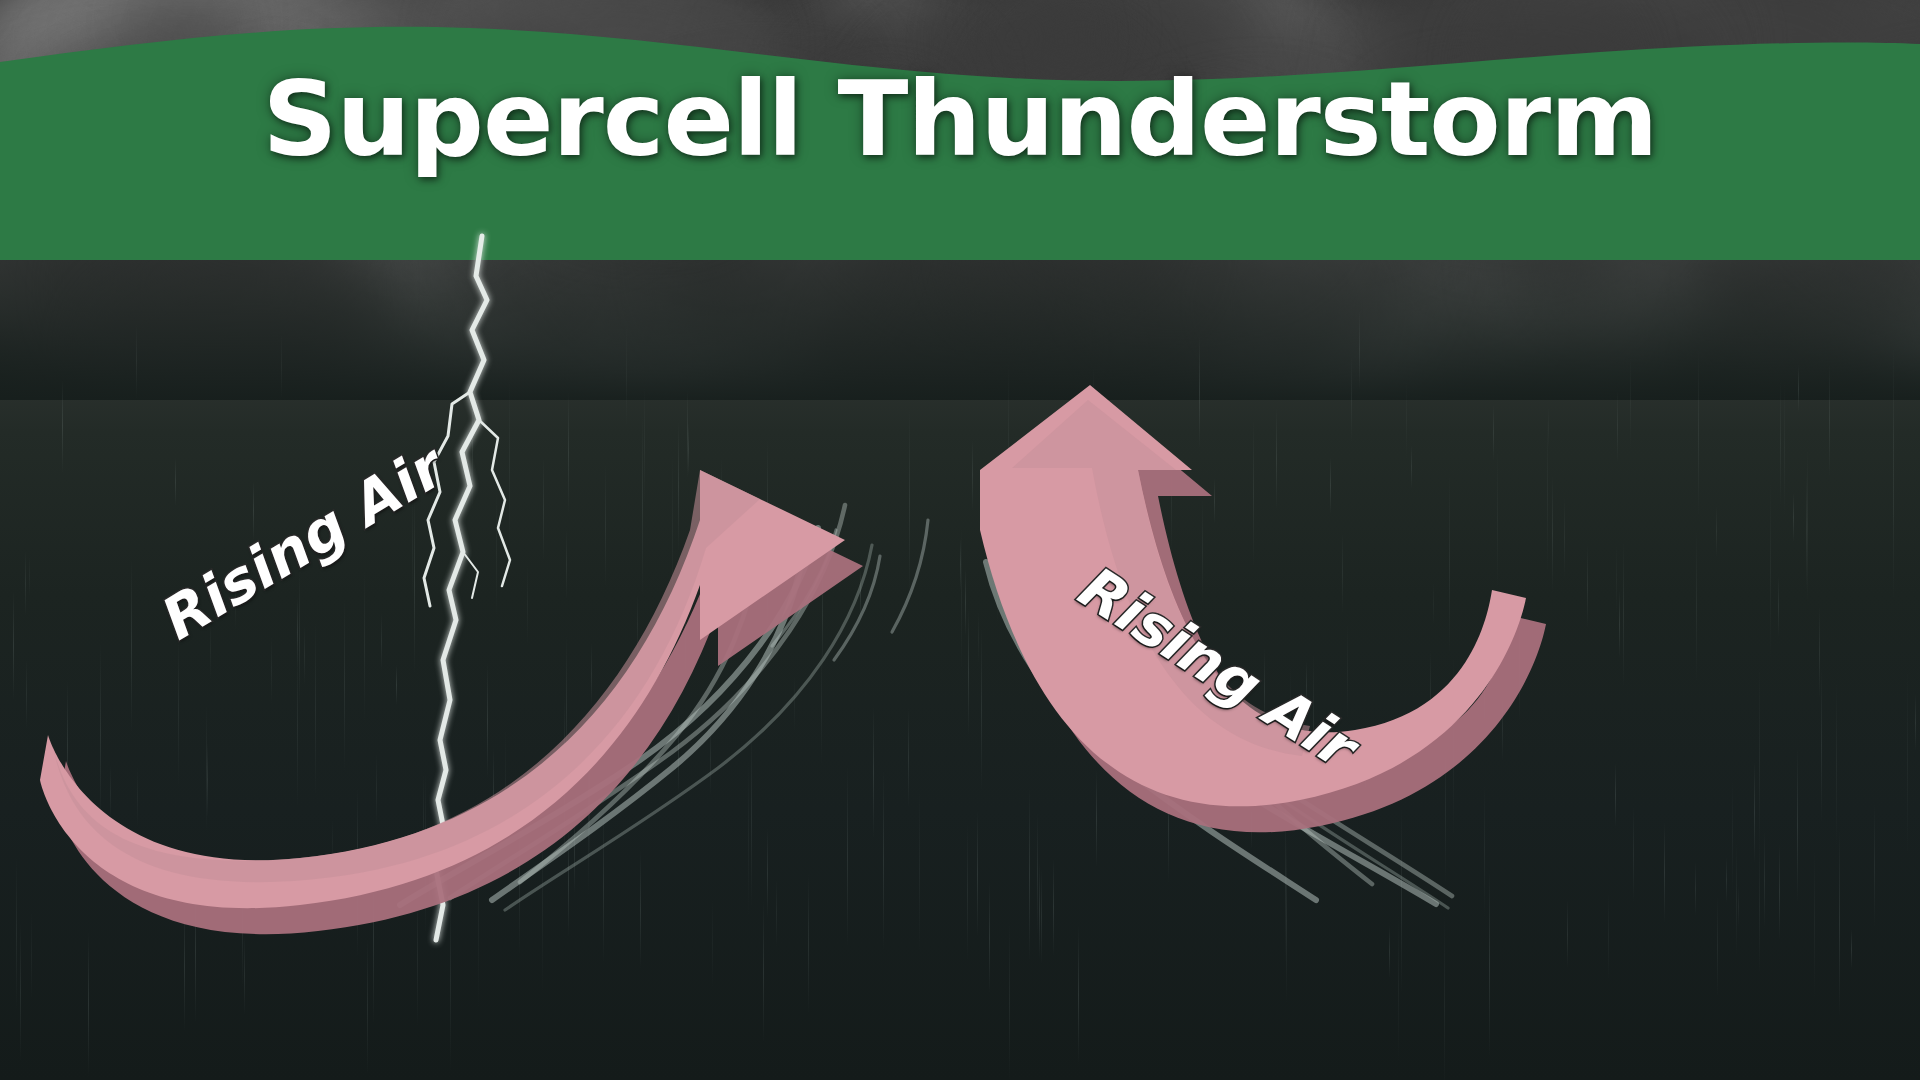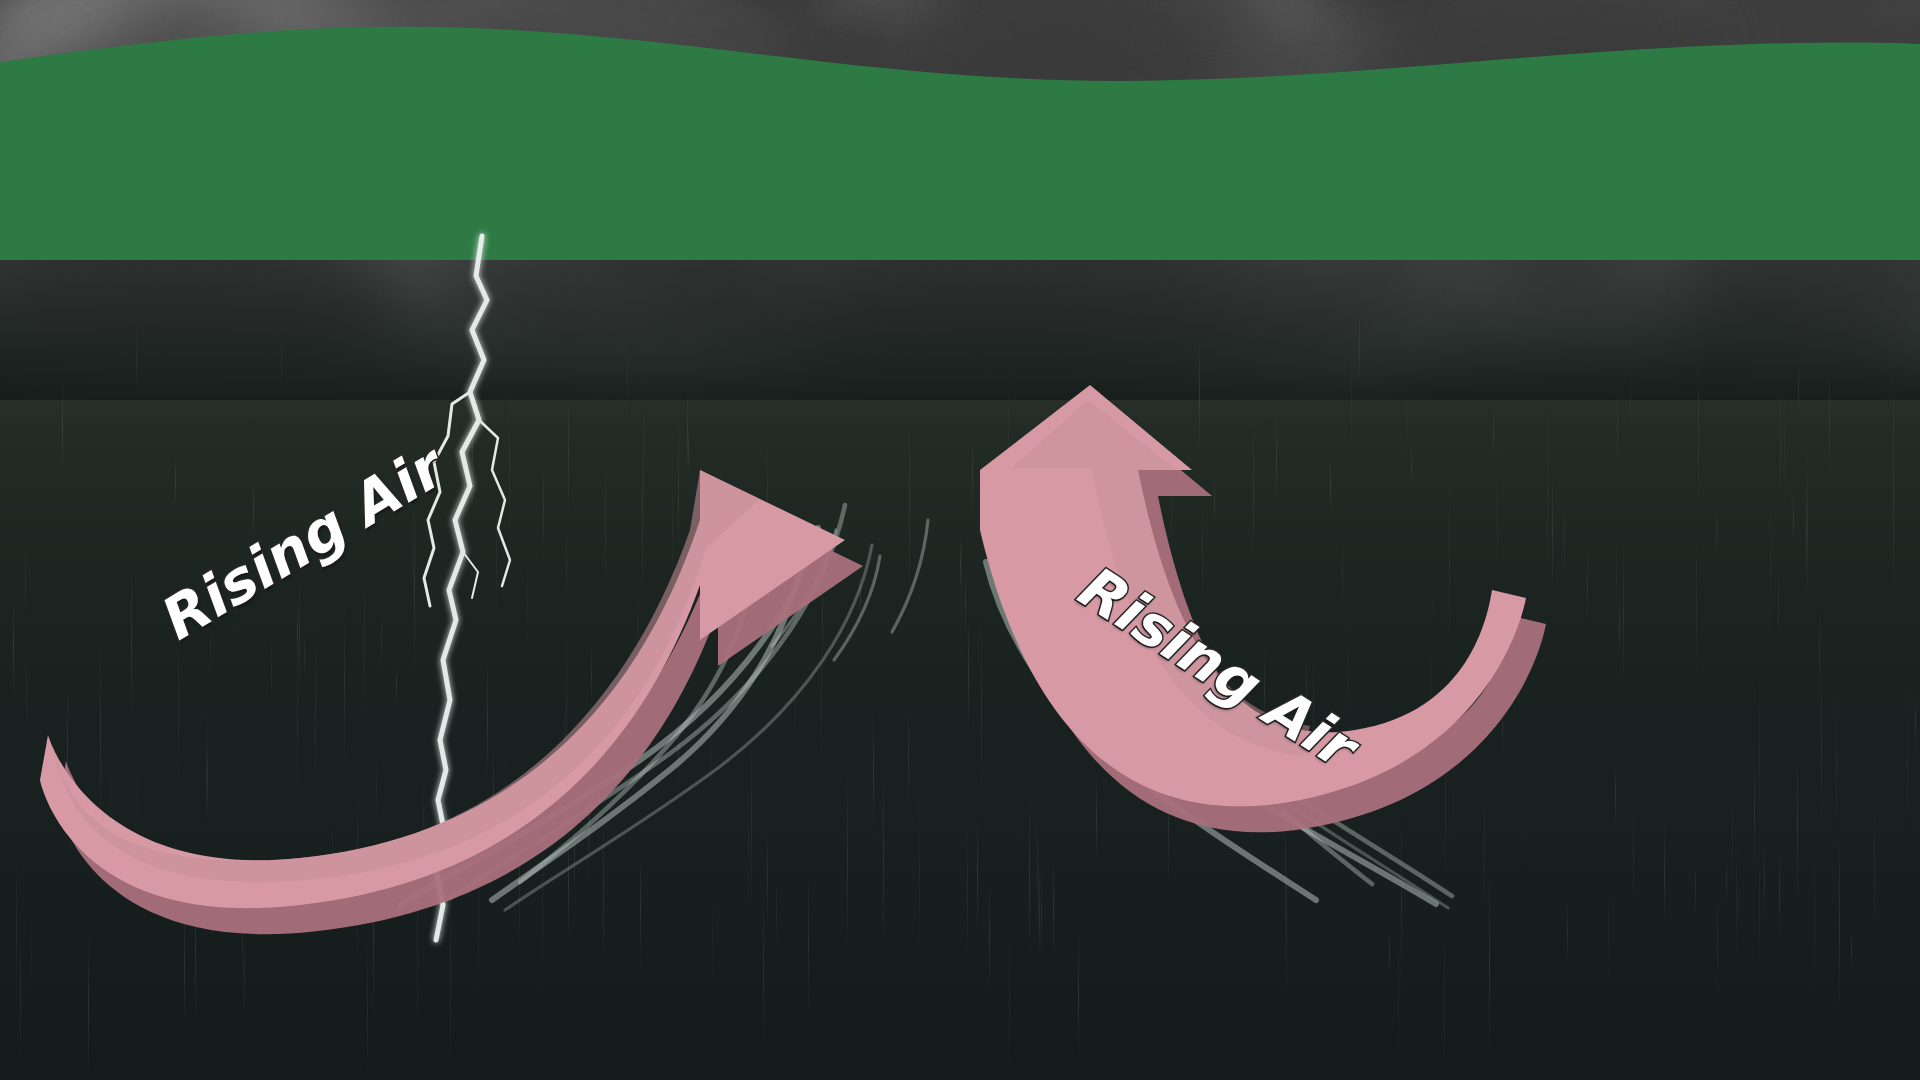--- a/index.html
+++ b/index.html
@@ -615,17 +615,18 @@
 
     <g>
       <path d="M1526,598 C1526,598 1500,760 1300,800 C1110,838 1020,700 980,530 L980,470 L1090,385 L1192,470 L1138,470
                C1172,640 1235,750 1355,730 C1470,712 1488,615 1492,590 Z" fill="#a9707c" opacity="0.95" transform="translate(20,26)"></path>
       <path d="M1526,598 C1526,598 1500,760 1300,800 C1110,838 1020,700 980,530 L980,470 L1090,385 L1192,470 L1138,470
                C1172,640 1235,750 1355,730 C1470,712 1488,615 1492,590 Z" fill="#d79aa4"></path>
       <path d="M1088,400 L1176,470 L1138,470 C1165,612 1214,714 1310,726 L1302,756 C1180,742 1120,622 1092,468 L1012,468 Z" fill="#c58f99" opacity="0.5"></path>
     </g>
   </svg>
 
+  <div id="title">Supercell Thunderstorm</div>
 
   <div class="arrowlabel" id="label-left">Rising Air</div>
   <div class="arrowlabel" id="label-right">Rising Air</div>
 
 </div>
 
 </body></html>

